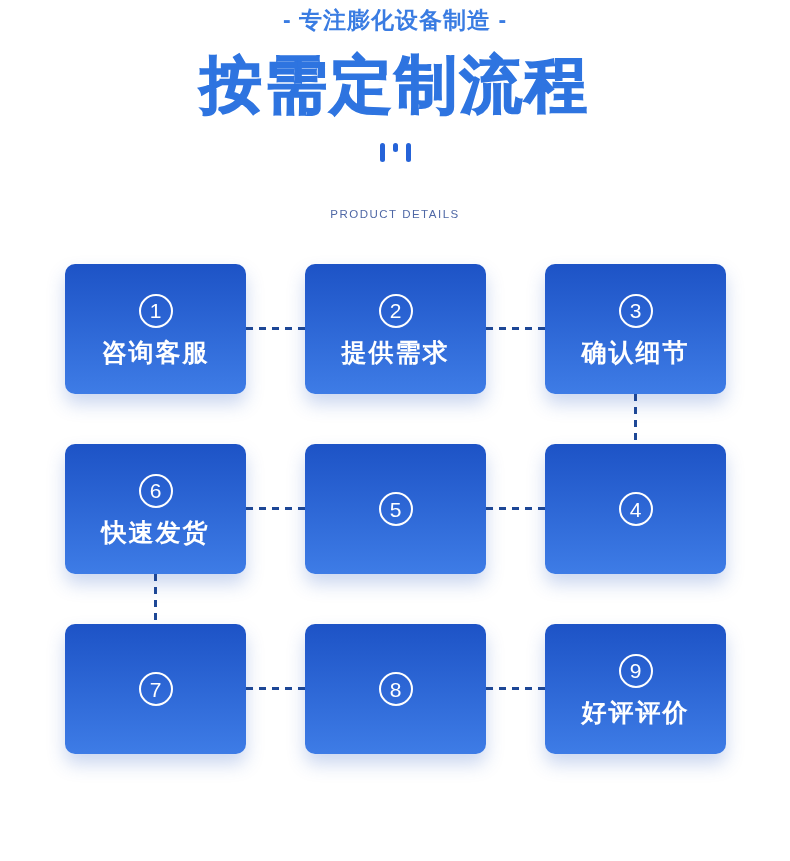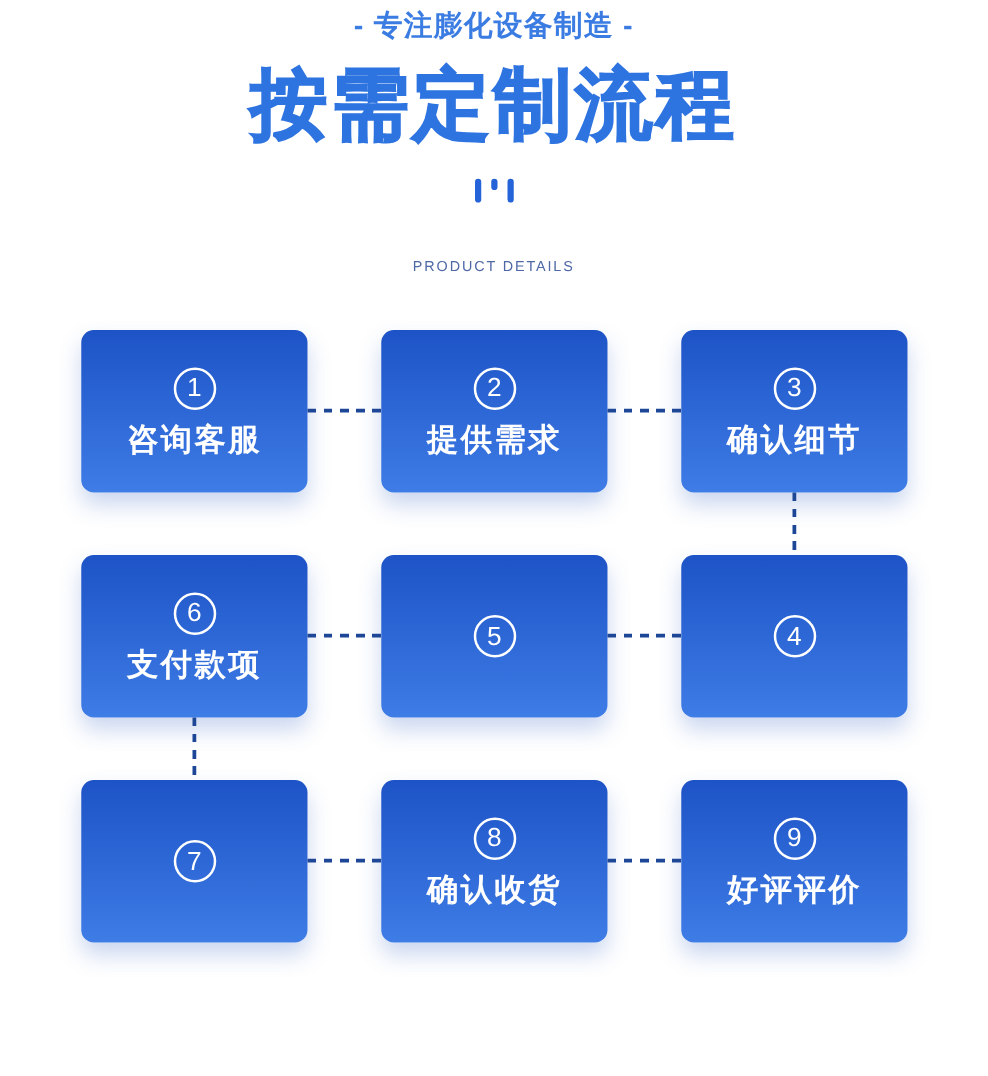--- a/index.html
+++ b/index.html
@@ -146,35 +146,34 @@
     <div class="step-circle">2</div>
     <div class="step-label">提供需求</div>
   </div>
   <div class="flow-box c3 r1">
     <div class="step-circle">3</div>
     <div class="step-label">确认细节</div>
   </div>
 
   <div class="flow-box c1 r2">
     <div class="step-circle">6</div>
-    <div class="step-label">支付款项</div>
+    <div class="step-label">快速发货</div>
   </div>
   <div class="flow-box c2 r2">
     <div class="step-circle">5</div>
   </div>
   <div class="flow-box c3 r2">
     <div class="step-circle">4</div>
   </div>
 
   <div class="flow-box c1 r3">
     <div class="step-circle">7</div>
   </div>
   <div class="flow-box c2 r3">
     <div class="step-circle">8</div>
-    <div class="step-label">确认收货</div>
   </div>
   <div class="flow-box c3 r3">
     <div class="step-circle">9</div>
     <div class="step-label">好评评价</div>
   </div>
 
   <div class="dash-h h-12"></div>
   <div class="dash-h h-23"></div>
   <div class="dash-v v-34"></div>
   <div class="dash-h h-54"></div>

